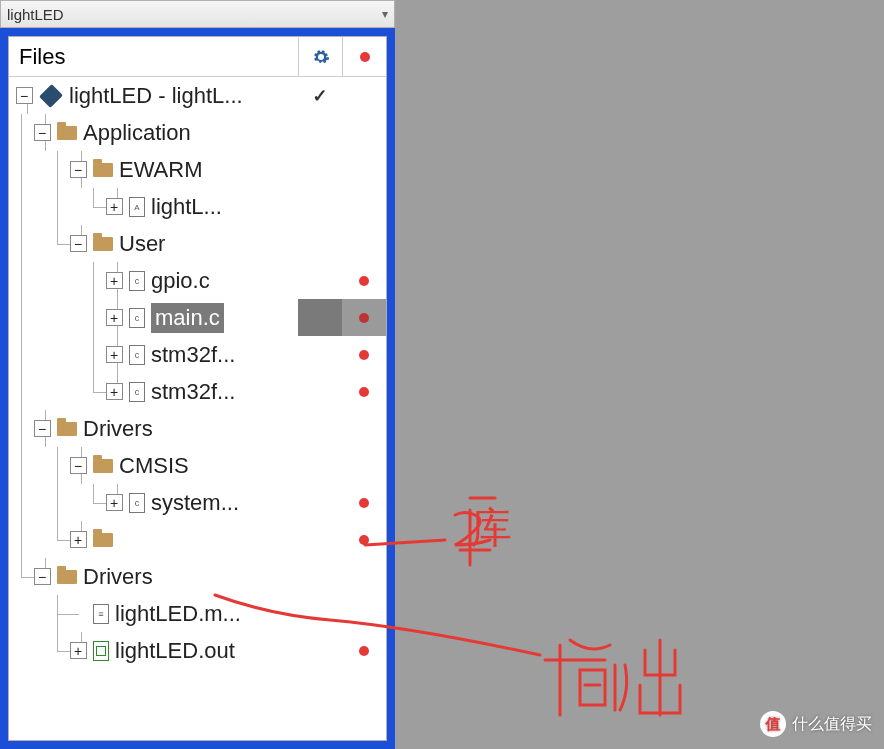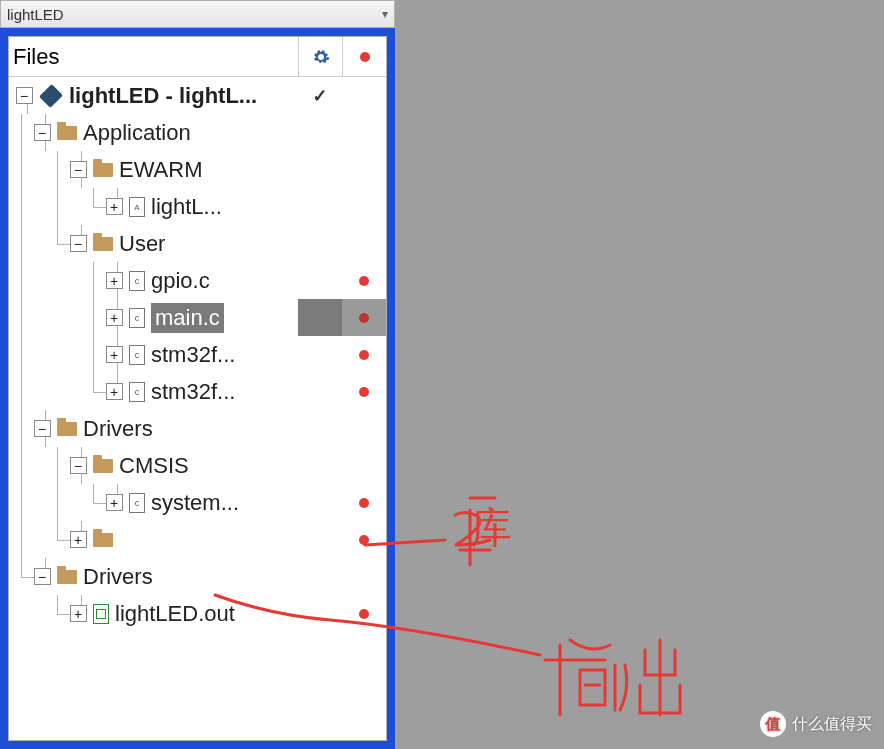--- a/index.html
+++ b/index.html
@@ -40,21 +40,21 @@
     background: #fff;
     border: 1px solid #b0b0b0;
   }
   .header-row {
     display: flex;
     height: 40px;
     border-bottom: 1px solid #ccc;
     align-items: center;
     font-size: 22px;
   }
-  .header-row .col-name { flex: 1; padding-left: 4px; }
+  .header-row .col-name { flex: 1; padding-left: 10px; }
   .header-row .col-gear {
     width: 44px; display:flex; justify-content:center; align-items:center;
     border-left: 1px solid #ccc; height:100%;
   }
   .header-row .col-dot {
     width: 44px; display:flex; justify-content:center; align-items:center;
     border-left: 1px solid #ccc; height:100%;
   }
   .gear-svg { width: 18px; height: 18px; }
   .red-dot {
@@ -245,21 +245,21 @@
     </div>
 
     <div class="tree-body">
 
       <div class="row">
         <div class="cells">
           <span class="exp-wrap root" style="margin-left:6px">
               <span class="expander">−</span>
             </span>
           <span class="proj-icon"></span>
-          <span class="label" style="font-weight:bold">lightLED - lightL...</span>
+          <span class="label" style="font-weight:normal">lightLED - lightL...</span>
         </div>
         <div class="col-gear">
             <span class="check-mark">✓</span>
           </div>
         <div class="col-dot"></div>
       </div>
 
       <div class="row">
         <div class="cells">
           <span class="indent-line"></span>
@@ -449,20 +449,31 @@
           <span class="exp-wrap last">
               <span class="expander">−</span>
             </span>
           <span class="folder-icon"></span>
           <span class="label">Drivers</span>
         </div>
         <div class="col-gear"></div>
           <div class="col-dot"></div>
       </div>
 
+      <div class="row">
+        <div class="cells">
+          <span class="indent-line blank"></span>
+          <span class="indent-line tee"></span>
+          <span style="width:12px;display:inline-block"></span>
+          <span class="file-icon m"></span>
+          <span class="label">lightLED.m...</span>
+        </div>
+        <div class="col-gear"></div>
+          <div class="col-dot"></div>
+      </div>
 
       <div class="row">
         <div class="cells">
           <span class="indent-line blank"></span>
           <span class="indent-line elbow"></span>
           <span class="exp-wrap last">
               <span class="expander">+</span>
             </span>
           <span class="file-icon out"></span>
           <span class="label">lightLED.out</span>

